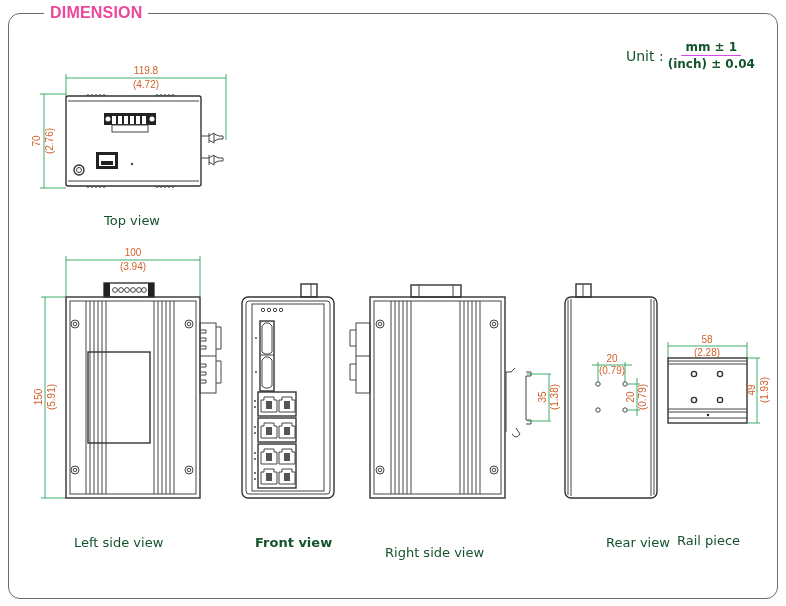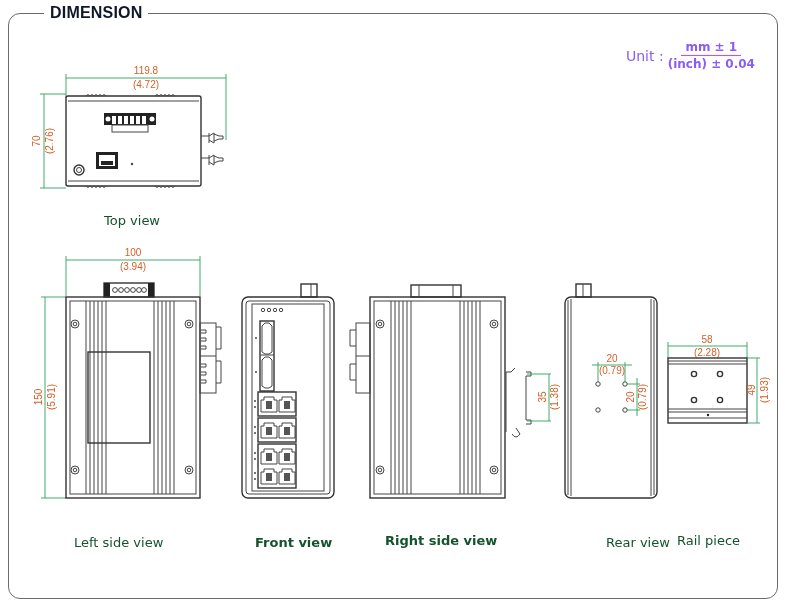--- a/index.html
+++ b/index.html
@@ -1,19 +1,19 @@
 <!DOCTYPE html>
 <html><head>
 <meta charset="utf-8">
 <style>
   html, body { margin:0; padding:0; background:#ffffff; }
   body { width:786px; height:606px; position:relative; overflow:hidden; font-family:"Liberation Sans", sans-serif; }
   .frame { position:absolute; left:8px; top:13px; width:770px; height:586px; border:1px solid #6b6b6b; border-radius:12px; box-sizing:border-box; }
-  .title { position:absolute; left:44px; top:4px; padding:0 6px; background:#fff; color:#0f172a; font-weight:bold; font-size:16px; letter-spacing:0.2px; font-family:"Liberation Sans", sans-serif; }
-  .unit { position:absolute; left:626px; top:40px; color:#8b5cf6; font-family:"DejaVu Sans", sans-serif; font-size:14px; display:flex; align-items:center; }
+  .title { position:absolute; left:44px; top:4px; padding:0 6px; background:#fff; color:#ec4899; font-weight:bold; font-size:16px; letter-spacing:0.2px; font-family:"Liberation Sans", sans-serif; }
+  .unit { position:absolute; left:626px; top:40px; color:#14532d; font-family:"DejaVu Sans", sans-serif; font-size:14px; display:flex; align-items:center; }
   .unit .lbl { margin-right:4px; }
   .unit .frac { display:flex; flex-direction:column; align-items:center; font-size:12px; }
   .unit .num { border-bottom:1px solid #d946ef; padding:0 4px 1px 4px;font-weight:bold; }
   .unit .den { padding-top:1px;font-weight:bold; }
   .caption { position:absolute; color:#14532d; font-family:"DejaVu Sans", sans-serif; font-size:13px; }
   svg#drawing { position:absolute; left:0; top:0; }
   .dim { fill:#d2602a; font-family:"Liberation Sans", sans-serif; font-size:10px; }
   .ln { stroke:#444; fill:none; stroke-width:1; }
   .ln2 { stroke:#333; fill:none; stroke-width:1.4; }
   .grn { stroke:#2aa35a; fill:none; stroke-width:0.9; }
@@ -289,15 +289,15 @@
     <line class="grn" x1="747" y1="358" x2="760" y2="358"></line>
     <line class="grn" x1="747" y1="423" x2="760" y2="423"></line>
     <text class="dim" transform="translate(755,390) rotate(-90)" text-anchor="middle">49</text>
     <text class="dim" transform="translate(768,390) rotate(-90)" text-anchor="middle">(1.93)</text>
   </g>
 </svg>
 
 <div class="caption" style="left:104px; top:213px;">Top view</div>
 <div class="caption" style="left:74px; top:535px;">Left side view</div>
 <div class="caption" style="left:255px; top:535px;font-weight:bold;">Front view</div>
-<div class="caption" style="left:385px; top:533px;font-weight:bold;">Right side view</div>
+<div class="caption" style="left:385px; top:545px;">Right side view</div>
 <div class="caption" style="left:606px; top:535px;">Rear view</div>
 <div class="caption" style="left:677px; top:533px;">Rail piece</div>
 
 </body></html>

